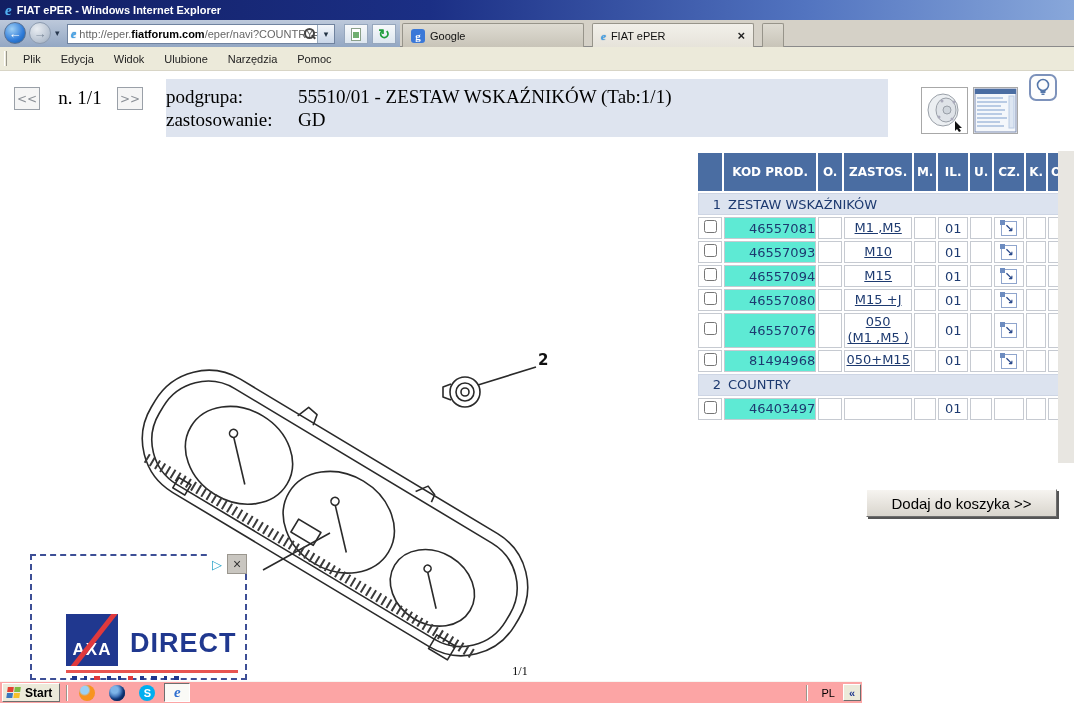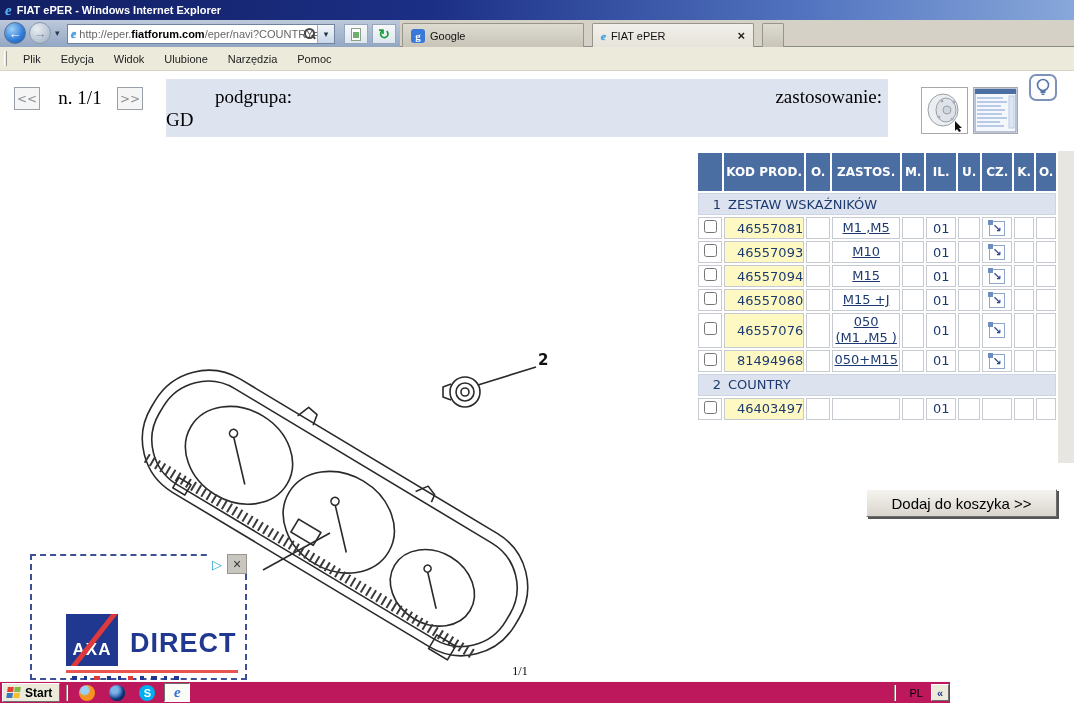--- a/index.html
+++ b/index.html
@@ -95,33 +95,33 @@
     position:absolute; width:26px; height:23px; background:#f5f5f5; border:1px solid #9aa0a8;
     color:#8a8f96; font-size:12px; display:flex; align-items:center; justify-content:center;
     font-family:"DejaVu Sans", sans-serif;
   }
   .counter { position:absolute; left:46px; top:16px; width:68px; text-align:center; font-family:"Liberation Serif", serif; font-size:19px; color:#000; }
   .hdrbox {
     position:absolute; left:166px; top:8px; width:722px; height:58px; background:#dee4ef;
     font-family:"Liberation Serif", serif; font-size:19px; color:#000;
     display:grid; grid-template-columns:132px 1fr; align-content:center; row-gap:1px;
   }
-  .hdrbox .lbl { text-align:right; padding-right:6px; }
+  .hdrbox .lbl { padding-right:6px; }
   .thumb { position:absolute; border:1px solid #a8a8a8; background:#fff; }
   .bulbbox { position:absolute; left:1029px; top:3px; width:28px; height:27px; border:2px solid #7d92bb; border-radius:7px; background:#fdfdfd; }
   
   .parts-table {
     position:absolute; left:696px; top:80px; border-collapse:separate; border-spacing:2px;
     font-family:"DejaVu Sans", sans-serif; font-size:13px; color:#1d3a70; background:#fff;
   }
   .parts-table th {
     background:#4a6da2; color:#fff; font-size:12px; font-weight:bold; padding:3px 1px; height:38px;
   }
   .parts-table td { border:1px solid #c6cad1; height:22px; text-align:center; vertical-align:middle; }
-  .parts-table td.code { background:#fef9c3; text-align:right; padding-left:12px; }
+  .parts-table td.code { background:#5eead4; text-align:right; padding-left:24px; }
   .parts-table td.zastos { white-space:pre-line; line-height:1.25;text-decoration:underline; }
   .parts-table tr.section td {
     background:#dce3ef; border:1px solid #cdd5e4; text-align:left; font-size:13px;
   }
   .parts-table tr.section .idx { display:inline-block; width:22px; text-align:right; margin-right:7px; }
   .czicon {
     position:relative; display:inline-flex; width:16px; height:15px; border:1px solid #8fa5cd;
     background:#fff; align-items:center; justify-content:center; font-size:11px; font-weight:bold; color:#2a4a8c;
   }
   .czicon::before { content:""; position:absolute; left:-2px; top:-2px; width:5px; height:5px; background:#6d8cc0; }
@@ -152,22 +152,22 @@
     display:flex; align-items:flex-end; justify-content:center; color:#fff; font-weight:bold; font-size:17px;
     font-family:"Liberation Sans", sans-serif; padding-bottom:6px; letter-spacing:1px;
   }
   .axa-sq::after { content:""; position:absolute; left:24px; top:-12px; width:5px; height:80px; background:#e0393c; transform:rotate(38deg); }
   .axa-direct { position:absolute; left:98px; top:72px; font-weight:bold; font-size:27px; color:#20388f; letter-spacing:1px; }
   .axa-line { position:absolute; left:34px; top:114px; width:172px; height:3px; background:#e85450; }
   .axa-dots { position:absolute; left:40px; top:120px; height:4px; overflow:hidden; display:flex; gap:7px; }
   .axa-dots i { display:block; height:4px; }
   
   .taskbar {
-    position:absolute; left:0; top:681px; width:950px; height:22px;
-    background:#be185d; border-top:1px solid #f7f6f2; z-index:10;
+    position:absolute; left:0; top:681px; width:862px; height:22px;
+    background:#fca5a5; border-top:1px solid #f7f6f2; z-index:10;
     display:flex; align-items:center;
   }
   .startbtn {
     margin-left:2px; height:19px; padding:0 7px 0 4px; display:flex; align-items:center; gap:4px;
     background:#eceada; border:1px solid; border-color:#fff #6e6e6e #6e6e6e #fff;
     font-weight:bold; font-size:12px; color:#000;
   }
   .winflag { width:14px; height:12px; display:grid; grid-template-columns:6px 6px; grid-template-rows:5px 5px; gap:1px; transform:skewX(-8deg); }
   .winflag i:nth-child(1){background:#e34234;} .winflag i:nth-child(2){background:#7fbb42;}
   .winflag i:nth-child(3){background:#3b77bc;} .winflag i:nth-child(4){background:#f7c028;}
@@ -244,20 +244,21 @@
   </div>
 
   <div class="content">
 
     <div class="pg-btn" style="left:14px; top:16px">&lt;&lt;</div>
     <div class="counter">n. 1/1</div>
     <div class="pg-btn" style="left:117px; top:16px">&gt;&gt;</div>
 
     <div class="hdrbox">
       <span class="lbl">podgrupa:</span>
+      <span>55510/01 - ZESTAW WSKAŹNIKÓW (Tab:1/1)</span>
       <span class="lbl">zastosowanie:</span>
       <span>GD</span>
     </div>
 
     <div class="thumb" style="left:921px; top:16px; width:47px; height:47px">
       <svg width="45" height="45" viewBox="0 0 45 45">
         <ellipse cx="21" cy="22" rx="15" ry="16" fill="#eceff2" stroke="#9aa0a8"></ellipse>
         <ellipse cx="24" cy="22" rx="10" ry="12" fill="#dfe3e8" stroke="#9aa0a8"></ellipse>
         <circle cx="25" cy="22" r="4" fill="#cfd5dc" stroke="#9aa0a8"></circle>
         <circle cx="20" cy="13" r="1.5" fill="#aab"></circle>

